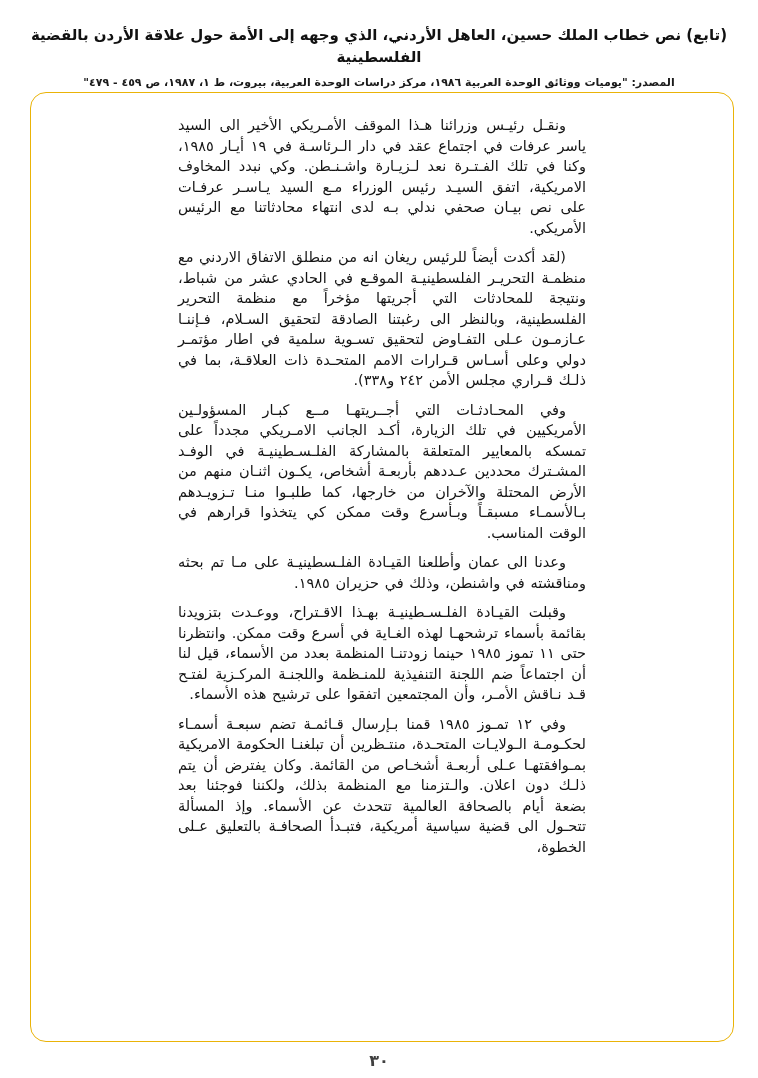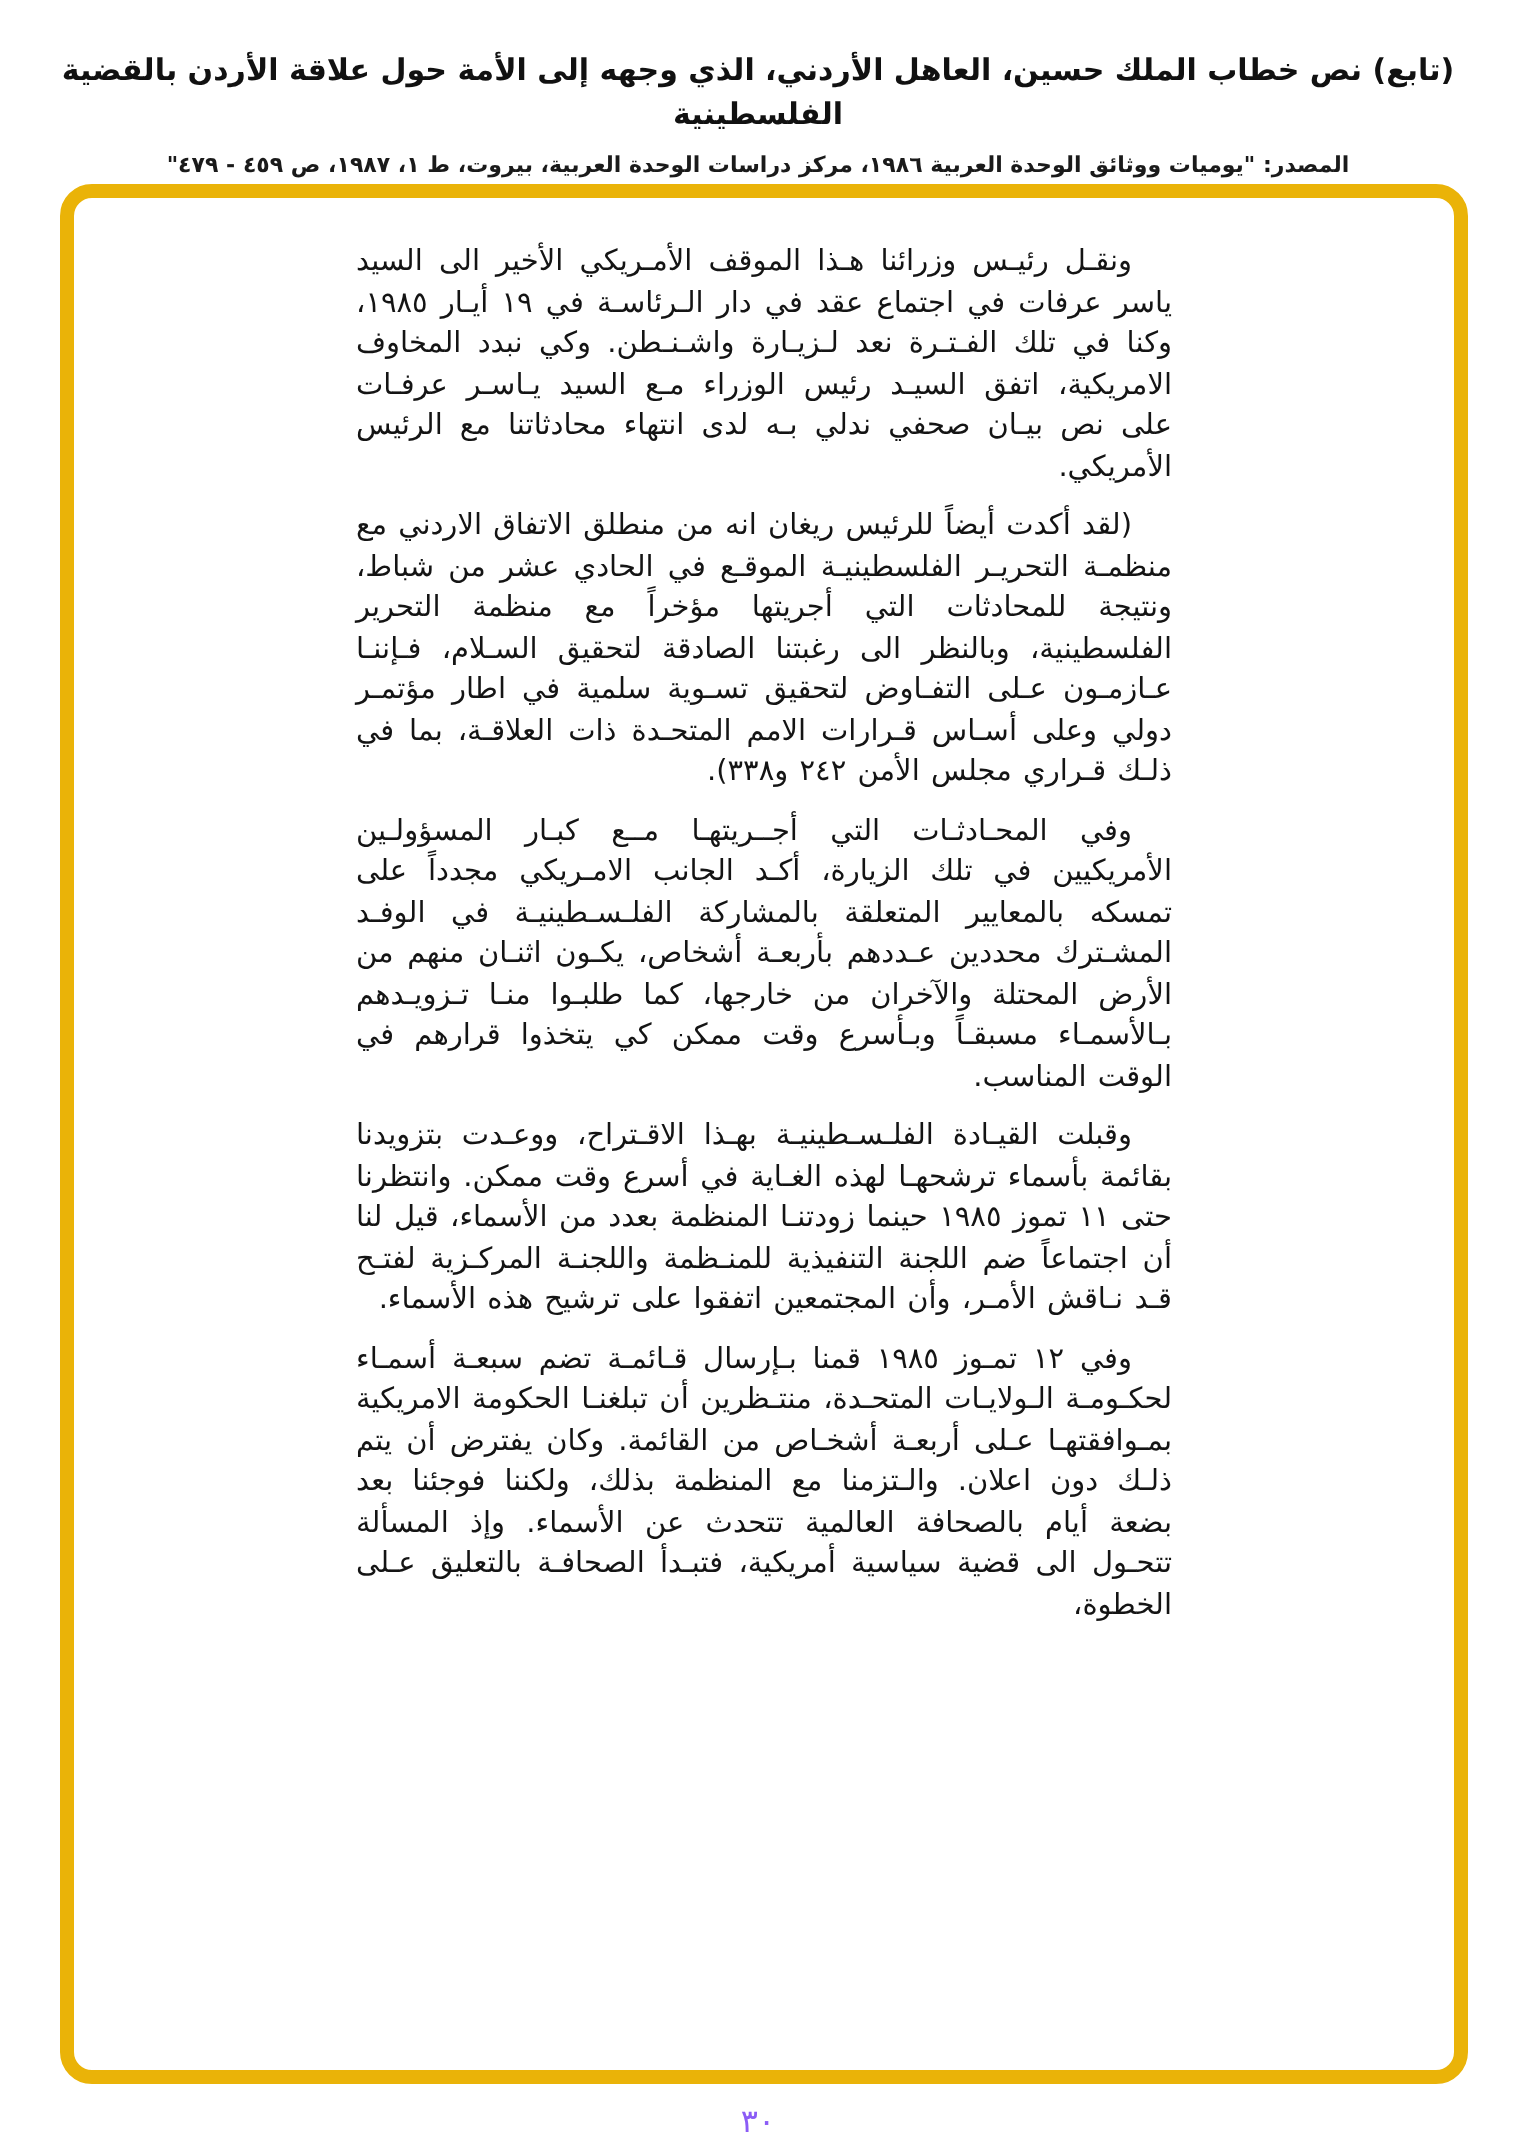--- a/index.html
+++ b/index.html
@@ -37,21 +37,21 @@
     color: #1a1a1a;
     letter-spacing: 0;
   }
   .frame {
     position: absolute;
     left: 30px;
     top: 92px;
     width: 704px;
     height: 950px;
     box-sizing: border-box;
-    border: 7px solid #eab308;
+    border: 1px solid #eab308;
     border-radius: 16px;
     overflow: hidden;
   }
   .text-column {
     width: 408px;
     margin: 0 auto;
     padding-top: 22px;
     direction: rtl;
   }
   .text-column p {
@@ -63,39 +63,40 @@
     text-indent: 20px;
     word-spacing: 1px;
   }
   .page-number {
     position: absolute;
     bottom: 8px;
     left: 0;
     right: 0;
     text-align: center;
     font-size: 16px;
-    font-weight: normal;
-    color: #8b5cf6;
+    font-weight: bold;
+    color: #404040;
   }
 </style>
 </head>
 <body>
 
 <div class="page">
 
   <header class="header">
     <div class="doc-title">(تابع) نص خطاب الملك حسين، العاهل الأردني، الذي وجهه إلى الأمة حول علاقة الأردن بالقضية الفلسطينية</div>
     <div class="doc-source">المصدر: "يوميات ووثائق الوحدة العربية ١٩٨٦، مركز دراسات الوحدة العربية، بيروت، ط ١، ١٩٨٧، ص ٤٥٩ - ٤٧٩"</div>
   </header>
 
   <div class="frame">
     <div class="text-column">
       <p>ونقـل رئيـس وزرائنا هـذا الموقف الأمـريكي الأخير الى السيد ياسر عرفات في اجتماع عقد في دار الـرئاسـة في ١٩ أيـار ١٩٨٥، وكنا في تلك الفـتـرة نعد لـزيـارة واشـنـطن. وكي نبدد المخاوف الامريكية، اتفق السيـد رئيس الوزراء مـع السيد يـاسـر عرفـات على نص بيـان صحفي ندلي بـه لدى انتهاء محادثاتنا مع الرئيس الأمريكي.</p>
       <p>(لقد أكدت أيضاً للرئيس ريغان انه من منطلق الاتفاق الاردني مع منظمـة التحريـر الفلسطينيـة الموقـع في الحادي عشر من شباط، ونتيجة للمحادثات التي أجريتها مؤخراً مع منظمة التحرير الفلسطينية، وبالنظر الى رغبتنا الصادقة لتحقيق السـلام، فـإننـا عـازمـون عـلى التفـاوض لتحقيق تسـوية سلمية في اطار مؤتمـر دولي وعلى أسـاس قـرارات الامم المتحـدة ذات العلاقـة، بما في ذلـك قـراري مجلس الأمن ٢٤٢ و٣٣٨).</p>
       <p>وفي المحـادثـات التي أجــريتهـا مــع كبـار المسؤولـين الأمريكيين في تلك الزيارة، أكـد الجانب الامـريكي مجدداً على تمسكه بالمعايير المتعلقة بالمشاركة الفلـسـطينيـة في الوفـد المشـترك محددين عـددهم بأربعـة أشخاص، يكـون اثنـان منهم من الأرض المحتلة والآخران من خارجها، كما طلبـوا منـا تـزويـدهم بـالأسمـاء مسبقـاً وبـأسرع وقت ممكن كي يتخذوا قرارهم في الوقت المناسب.</p>
+      <p>وعدنا الى عمان وأطلعنا القيـادة الفلـسطينيـة على مـا تم بحثه ومناقشته في واشنطن، وذلك في حزيران ١٩٨٥.</p>
       <p>وقبلت القيـادة الفلـسـطينيـة بهـذا الاقـتراح، ووعـدت بتزويدنا بقائمة بأسماء ترشحهـا لهذه الغـاية في أسرع وقت ممكن. وانتظرنا حتى ١١ تموز ١٩٨٥ حينما زودتنـا المنظمة بعدد من الأسماء، قيل لنا أن اجتماعاً ضم اللجنة التنفيذية للمنـظمة واللجنـة المركـزية لفتـح قـد نـاقش الأمـر، وأن المجتمعين اتفقوا على ترشيح هذه الأسماء.</p>
       <p>وفي ١٢ تمـوز ١٩٨٥ قمنا بـإرسال قـائمـة تضم سبعـة أسمـاء لحكـومـة الـولايـات المتحـدة، منتـظرين أن تبلغنـا الحكومة الامريكية بمـوافقتهـا عـلى أربعـة أشخـاص من القائمة. وكان يفترض أن يتم ذلـك دون اعلان. والـتزمنا مع المنظمة بذلك، ولكننا فوجئنا بعد بضعة أيام بالصحافة العالمية تتحدث عن الأسماء. وإذ المسألة تتحـول الى قضية سياسية أمريكية، فتبـدأ الصحافـة بالتعليق عـلى الخطوة،</p>
     </div>
   </div>
 
   <div class="page-number">٣٠</div>
 
 </div>
 
 </body></html>

